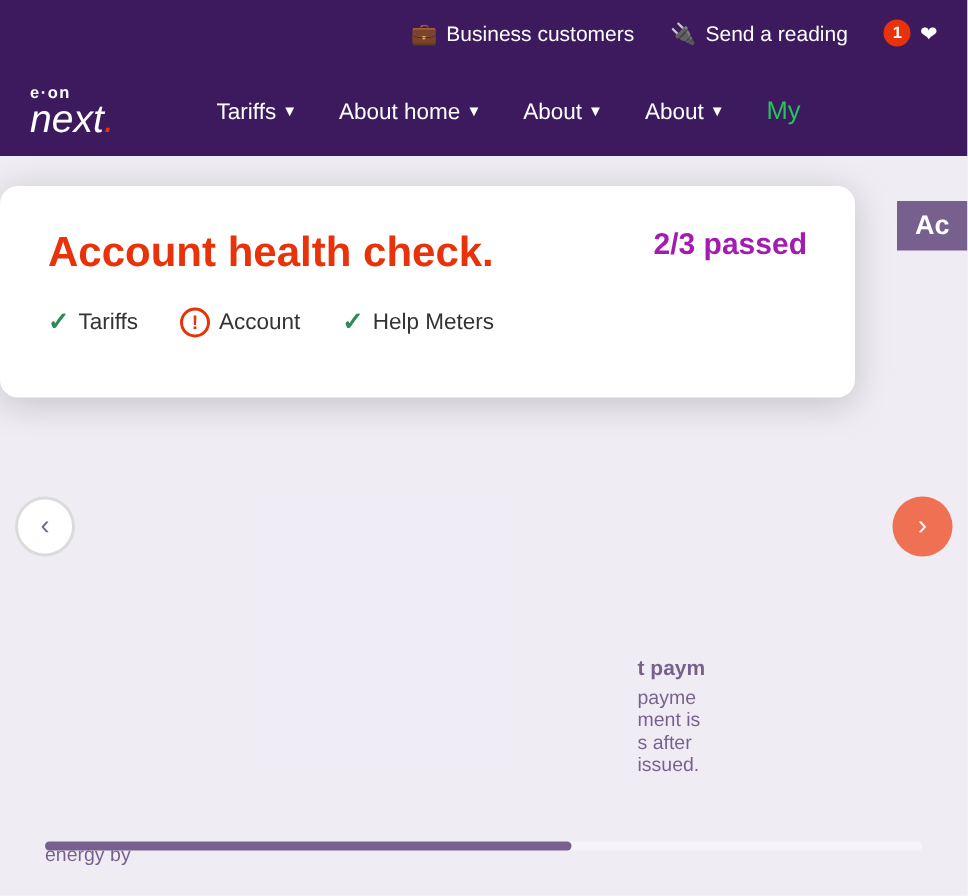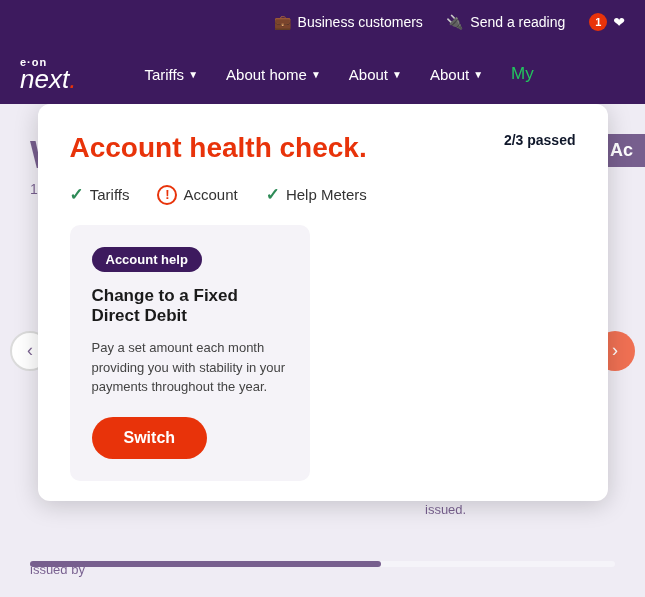--- a/index.html
+++ b/index.html
@@ -192,22 +192,22 @@
 
     
     .modal-overlay {
       position: absolute;
       top: 0;
       left: 0;
       right: 0;
       bottom: 0;
       background: rgba(255,255,255,0.3);
       display: flex;
-      justify-content: center;
       align-items: flex-start;
+      padding-top: 20px;
       z-index: 10;
     }
 
     
     .health-check-card {
       background: white;
       border-radius: 12px;
       padding: 28px 32px 20px 32px;
       width: 570px;
       box-shadow: 0 4px 24px rgba(0,0,0,0.18);
@@ -217,23 +217,23 @@
       justify-content: space-between;
       align-items: flex-start;
       margin-bottom: 20px;
     }
     .health-check-title {
       font-size: 28px;
       font-weight: bold;
       color: #e8330a;
     }
     .health-check-score {
-      font-size: 14px;
-      font-weight: bold;
-      color: #0f172a;
+      font-size: 20px;
+      font-weight: bold;
+      color: #a21caf;
       white-space: nowrap;
     }
     .health-check-items {
       display: flex;
       gap: 28px;
       align-items: center;
       margin-bottom: 20px;
     }
     .health-item {
       display: flex;
@@ -369,21 +369,21 @@
 
   <div class="payment-info">
     <div class="label">t paym</div>
     <div>payme</div>
     <div>ment is</div>
     <div>s after</div>
     <div>issued.</div>
   </div>
 
   <div class="energy-footer">
-    <span>issued by</span>
+    <span>energy by</span>
   </div>
 
   <div class="progress-strip">
     <div class="progress-fill"></div>
   </div>
 
   <div class="modal-overlay">
     <div class="health-check-card">
       <div class="health-check-header">
         <div class="health-check-title">Account health check.</div>
@@ -400,21 +400,15 @@
           <div class="check-warning">!</div>
           <span>Account</span>
         </div>
 
         <div class="health-item">
           <span class="check-green">✓</span>
           <span>Help Meters</span>
         </div>
       </div>
 
-      <div class="info-card">
-        <div class="account-help-badge">Account help</div>
-        <div class="info-card-title">Change to a Fixed Direct Debit</div>
-        <div class="info-card-desc">Pay a set amount each month providing you with stability in your payments throughout the year.</div>
-        <button class="switch-btn">Switch</button>
-      </div>
     </div>
   </div>
 </div>
 
 </body></html>

